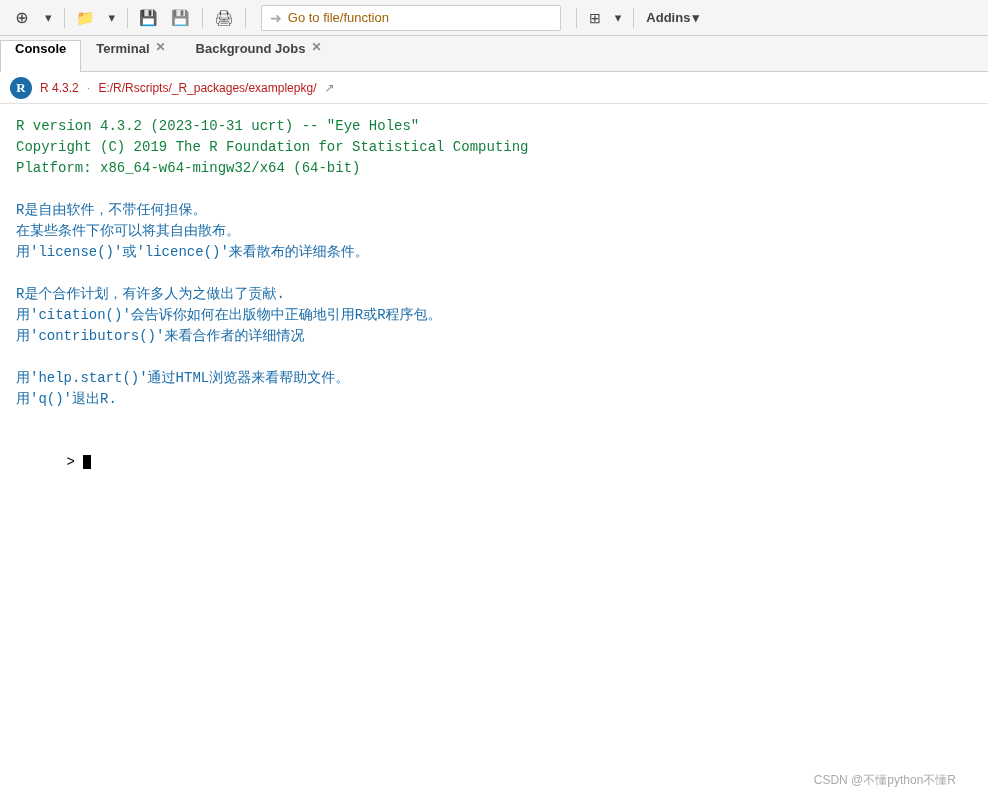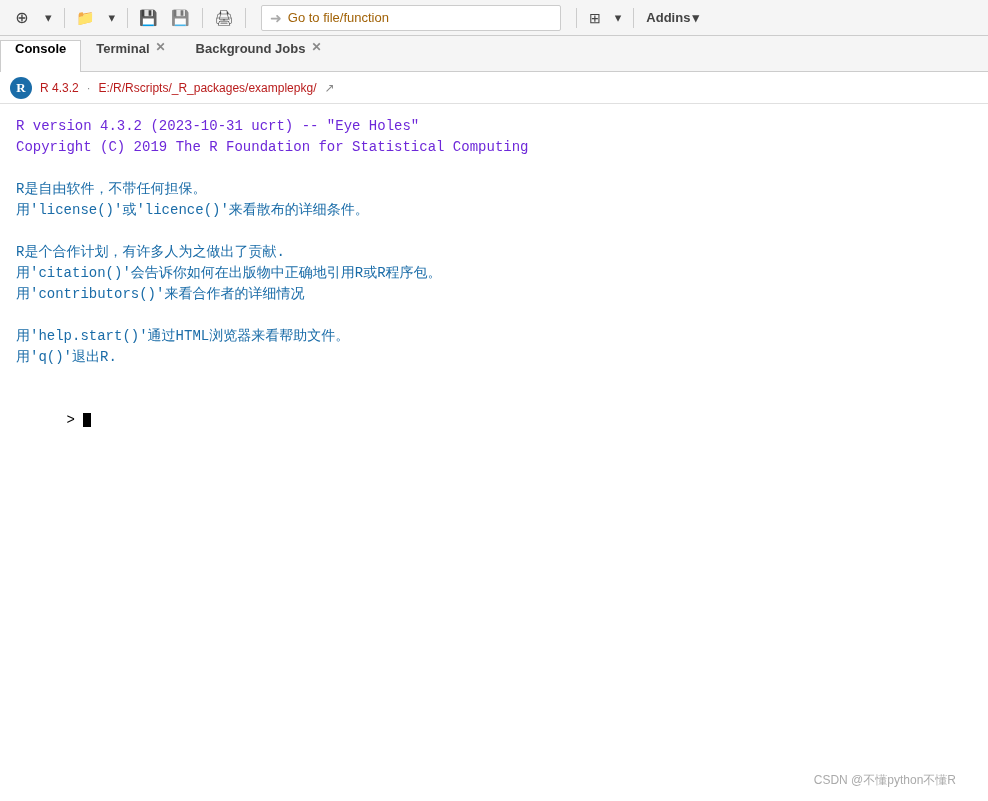--- a/index.html
+++ b/index.html
@@ -151,21 +151,21 @@
       background: white;
       flex: 1;
       padding: 12px 16px;
       font-family: 'Courier New', Consolas, monospace;
       font-size: 14px;
       line-height: 1.5;
       overflow-y: auto;
       height: calc(801px - 36px - 36px - 32px);
     }
 
-    .console-black { color: #6d28d9; }
+    .console-black { color: #15803d; }
     .console-blue { color: #1a6ca8; }
     .console-prompt { color: #000; }
     .console-cursor {
       display: inline-block;
       width: 8px;
       height: 14px;
       background: #000;
       vertical-align: middle;
       animation: blink 1s step-end infinite;
     }
@@ -259,22 +259,24 @@
     <span class="path-text">R 4.3.2</span>
     <span class="path-separator">·</span>
     <span class="path-text" style="cursor:pointer;">E:/R/Rscripts/_R_packages/examplepkg/</span>
     <span class="path-arrow">↗</span>
   </div>
 
   <div class="console-area">
 
     <p class="console-line console-black">R version 4.3.2 (2023-10-31 ucrt) -- "Eye Holes"</p>
     <p class="console-line console-black">Copyright (C) 2019 The R Foundation for Statistical Computing</p>
+    <p class="console-line console-black">Platform: x86_64-w64-mingw32/x64 (64-bit)</p>
     <br>
     <p class="console-line console-blue">R是自由软件，不带任何担保。</p>
+    <p class="console-line console-blue">在某些条件下你可以将其自由散布。</p>
     <p class="console-line console-blue">用'license()'或'licence()'来看散布的详细条件。</p>
     <br>
     <p class="console-line console-blue">R是个合作计划，有许多人为之做出了贡献.</p>
     <p class="console-line console-blue">用'citation()'会告诉你如何在出版物中正确地引用R或R程序包。</p>
     <p class="console-line console-blue">用'contributors()'来看合作者的详细情况</p>
     <br>
     <p class="console-line console-blue">用'help.start()'通过HTML浏览器来看帮助文件。</p>
     <p class="console-line console-blue">用'q()'退出R.</p>
     <br>
     <p class="console-line console-prompt">

